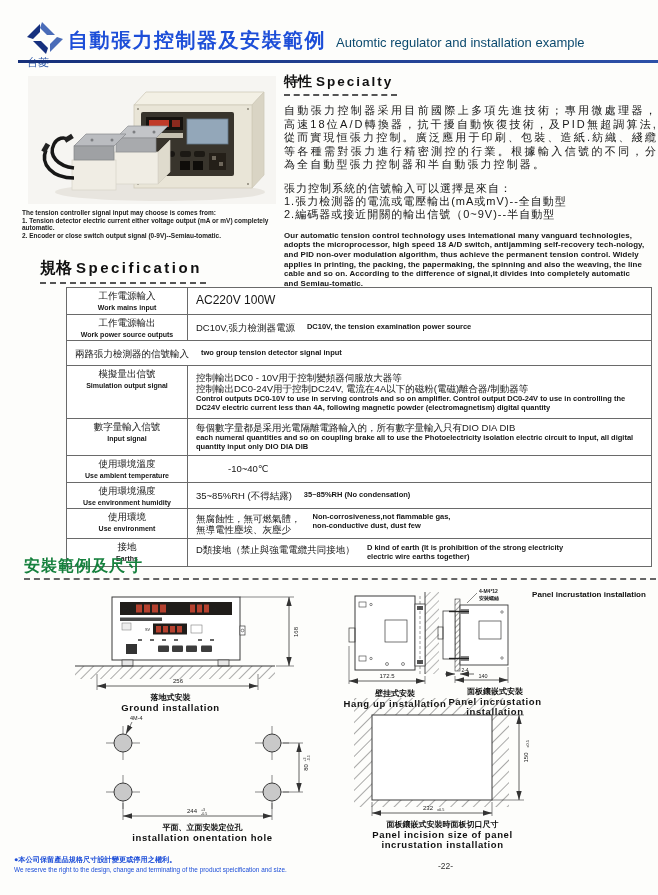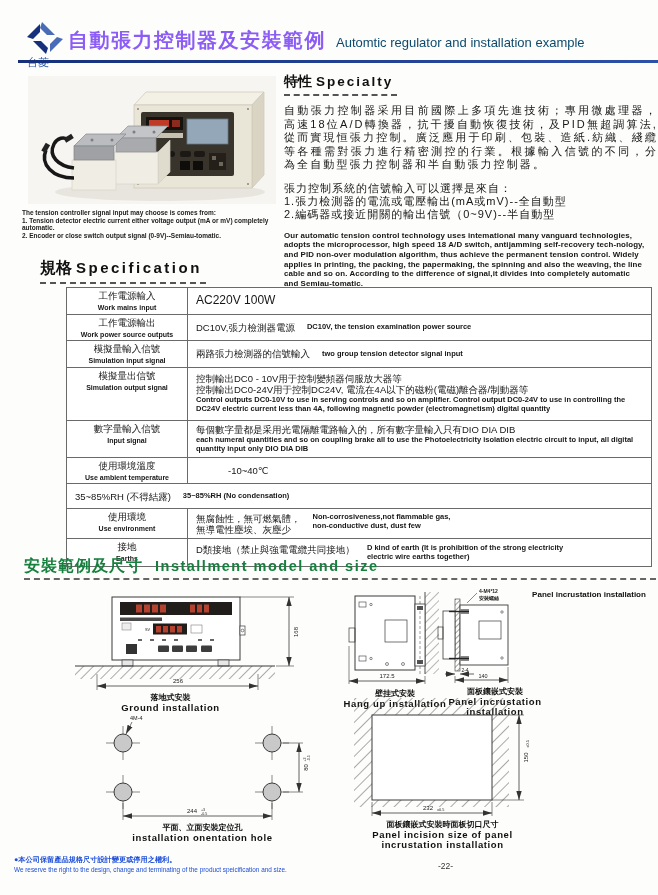--- a/index.html
+++ b/index.html
@@ -3,21 +3,21 @@
 <meta charset="utf-8">
 <style>
   html,body{margin:0;padding:0;}
   body{width:658px;height:895px;position:relative;background:#fdfdfb;
        font-family:"Liberation Sans","DejaVu Sans",sans-serif;color:#161616;overflow:hidden;}
   .abs{position:absolute;}
   
   .logo{left:25px;top:20px;width:40px;height:36px;}
   .brand{left:27px;top:55px;font-size:11px;color:#2e57a6;}
   .titles{left:68px;top:27px;display:flex;align-items:baseline;gap:10px;white-space:nowrap;}
-  .title-zh{font-size:20px;font-weight:bold;color:#8b5cf6;letter-spacing:1.5px;}
+  .title-zh{font-size:20px;font-weight:bold;color:#1d4ed8;letter-spacing:1.5px;}
   .title-en{font-size:13px;color:#0c4a6e;}
   .header-rule{left:18px;top:60px;width:640px;height:3px;background:linear-gradient(to right,#16307a,#2d50a8);}
   
   .photo{left:28px;top:76px;width:248px;height:128px;}
   .photo-caption{left:22px;top:209px;width:258px;font-size:6.5px;font-weight:bold;line-height:7.7px;color:#222;}
   .photo-caption p{margin:0;}
   
   .specialty{left:284px;top:72px;width:374px;}
   .sec-heading{display:inline-block;border-bottom:2px dashed #555;padding:0 4px 3px 0;font-weight:bold;color:#101010;}
   .sec-heading .zh{font-size:14px;}
@@ -179,24 +179,20 @@
         <span class="len">Work power source outputs</span>
       </div>
     <div class="tval">
         <div class="inline">
           <span class="vzh">DC10V,張力檢測器電源</span>
           <span class="ven">DC10V, the tension examination power source</span>
         </div>
       </div>
   </div>
   <div class="trow">
-    <div class="tlabel">
-        <span class="lzh">模擬量輸入信號</span>
-        <span class="len">Simulation input signal</span>
-      </div>
     <div class="tval">
         <div class="inline">
           <span class="vzh">兩路張力檢測器的信號輸入</span>
           <span class="ven">two group tension detector signal input</span>
         </div>
       </div>
   </div>
   <div class="trow">
     <div class="tlabel">
         <span class="lzh">模擬量出信號</span>
@@ -223,20 +219,24 @@
         <span class="lzh">使用環境溫度</span>
         <span class="len">Use ambient temperature</span>
       </div>
     <div class="tval">
         <div class="inline">
           <span class="vzh">-10~40℃</span>
         </div>
       </div>
   </div>
   <div class="trow">
+    <div class="tlabel">
+        <span class="lzh">使用環境濕度</span>
+        <span class="len">Use environment humidity</span>
+      </div>
     <div class="tval">
         <div class="inline">
           <span class="vzh">35~85%RH (不得結露)</span>
           <span class="ven">35~85%RH (No condensation)</span>
         </div>
       </div>
   </div>
   <div class="trow">
     <div class="tlabel">
         <span class="lzh">使用環境</span>
@@ -260,21 +260,20 @@
         <div class="inline top">
           <span class="vzh">D類接地（禁止與強電電纜共同接地）</span>
           <span class="ven" style="width:212px">D kind of earth (It is prohibition of the strong electricity electric wire earths together)</span>
         </div>
       </div>
   </div>
 </div>
 
 <div class="abs install-heading">
   <span class="zh">安裝範例及尺寸</span>
-  <span class="en">Installment model and size</span>
 </div>
 <div class="abs install-rule"></div>
 
 <svg class="drw" style="left:70px;top:590px" width="240" height="102" viewBox="0 0 240 102">
   <defs>
     <marker id="ga" viewBox="0 0 10 6" markerWidth="9" markerHeight="6" refX="10" refY="3" orient="auto-start-reverse" markerUnits="userSpaceOnUse">
         <path d="M0,0 L10,3 L0,6 Z" fill="#333"></path>
       </marker>
     <pattern id="gh" width="7" height="7" patternUnits="userSpaceOnUse" patternTransform="rotate(45)">
         <line x1="0" y1="0" x2="0" y2="7" stroke="#555" stroke-width="1"></line>

